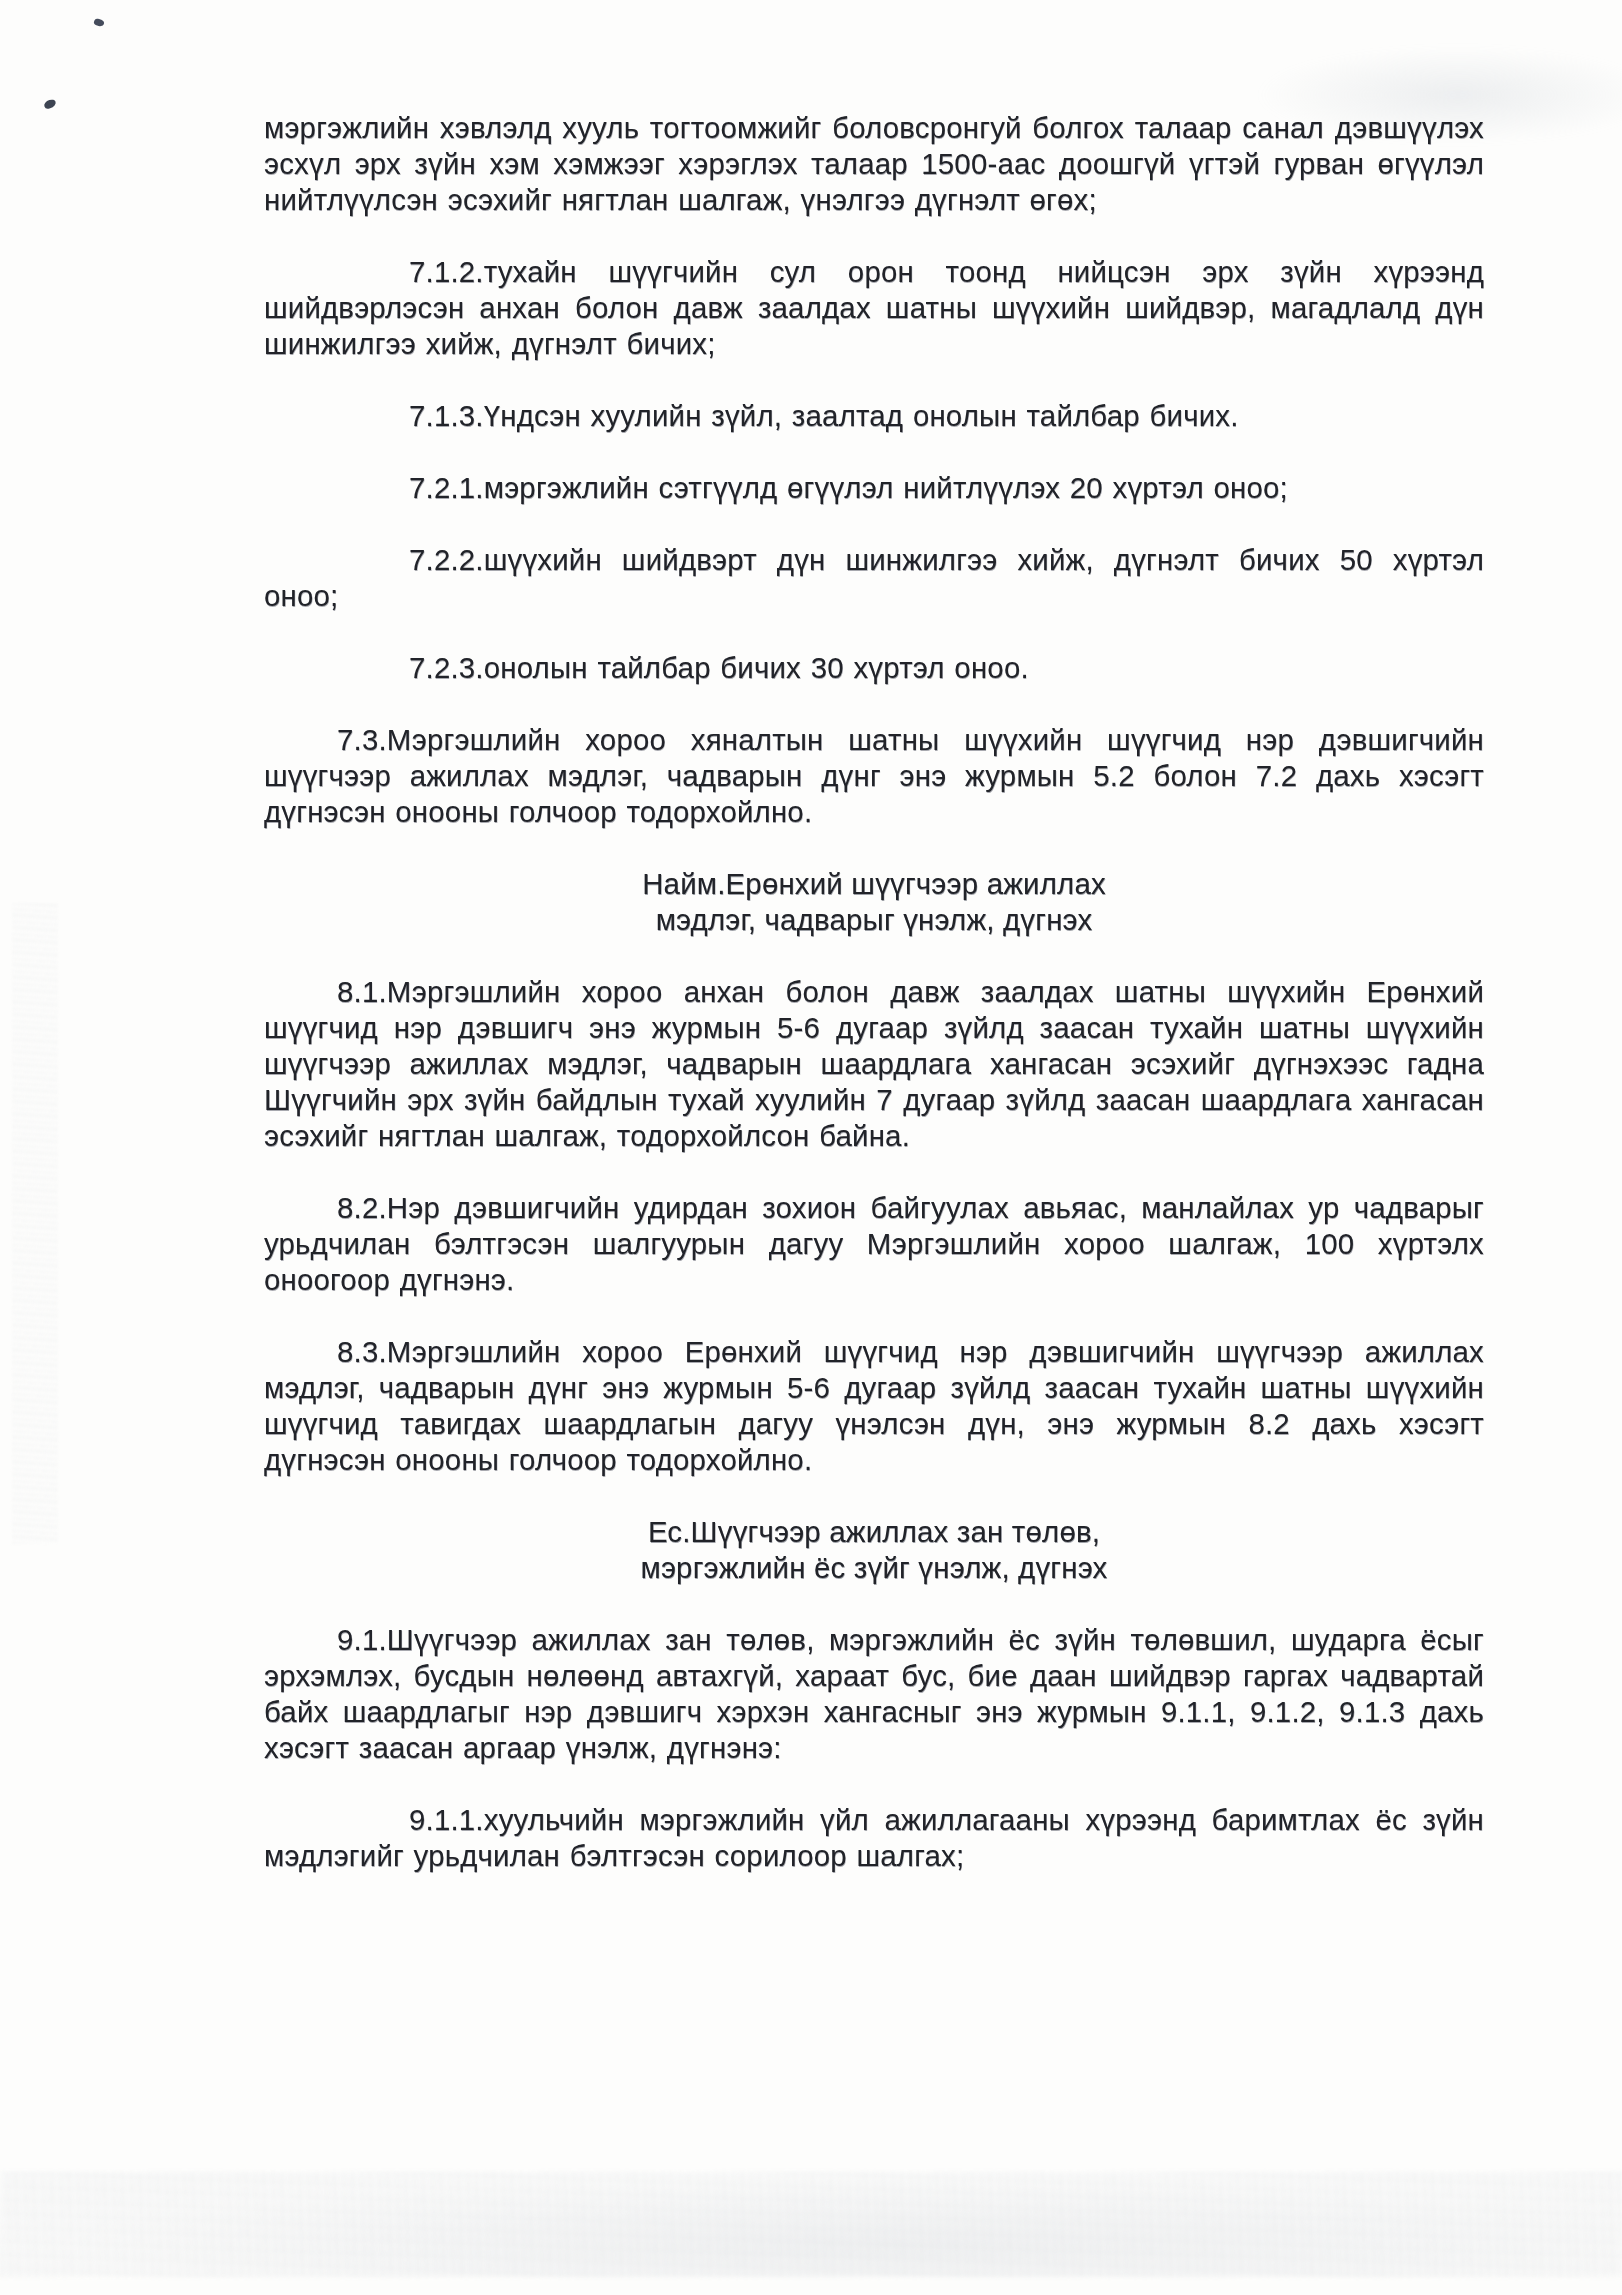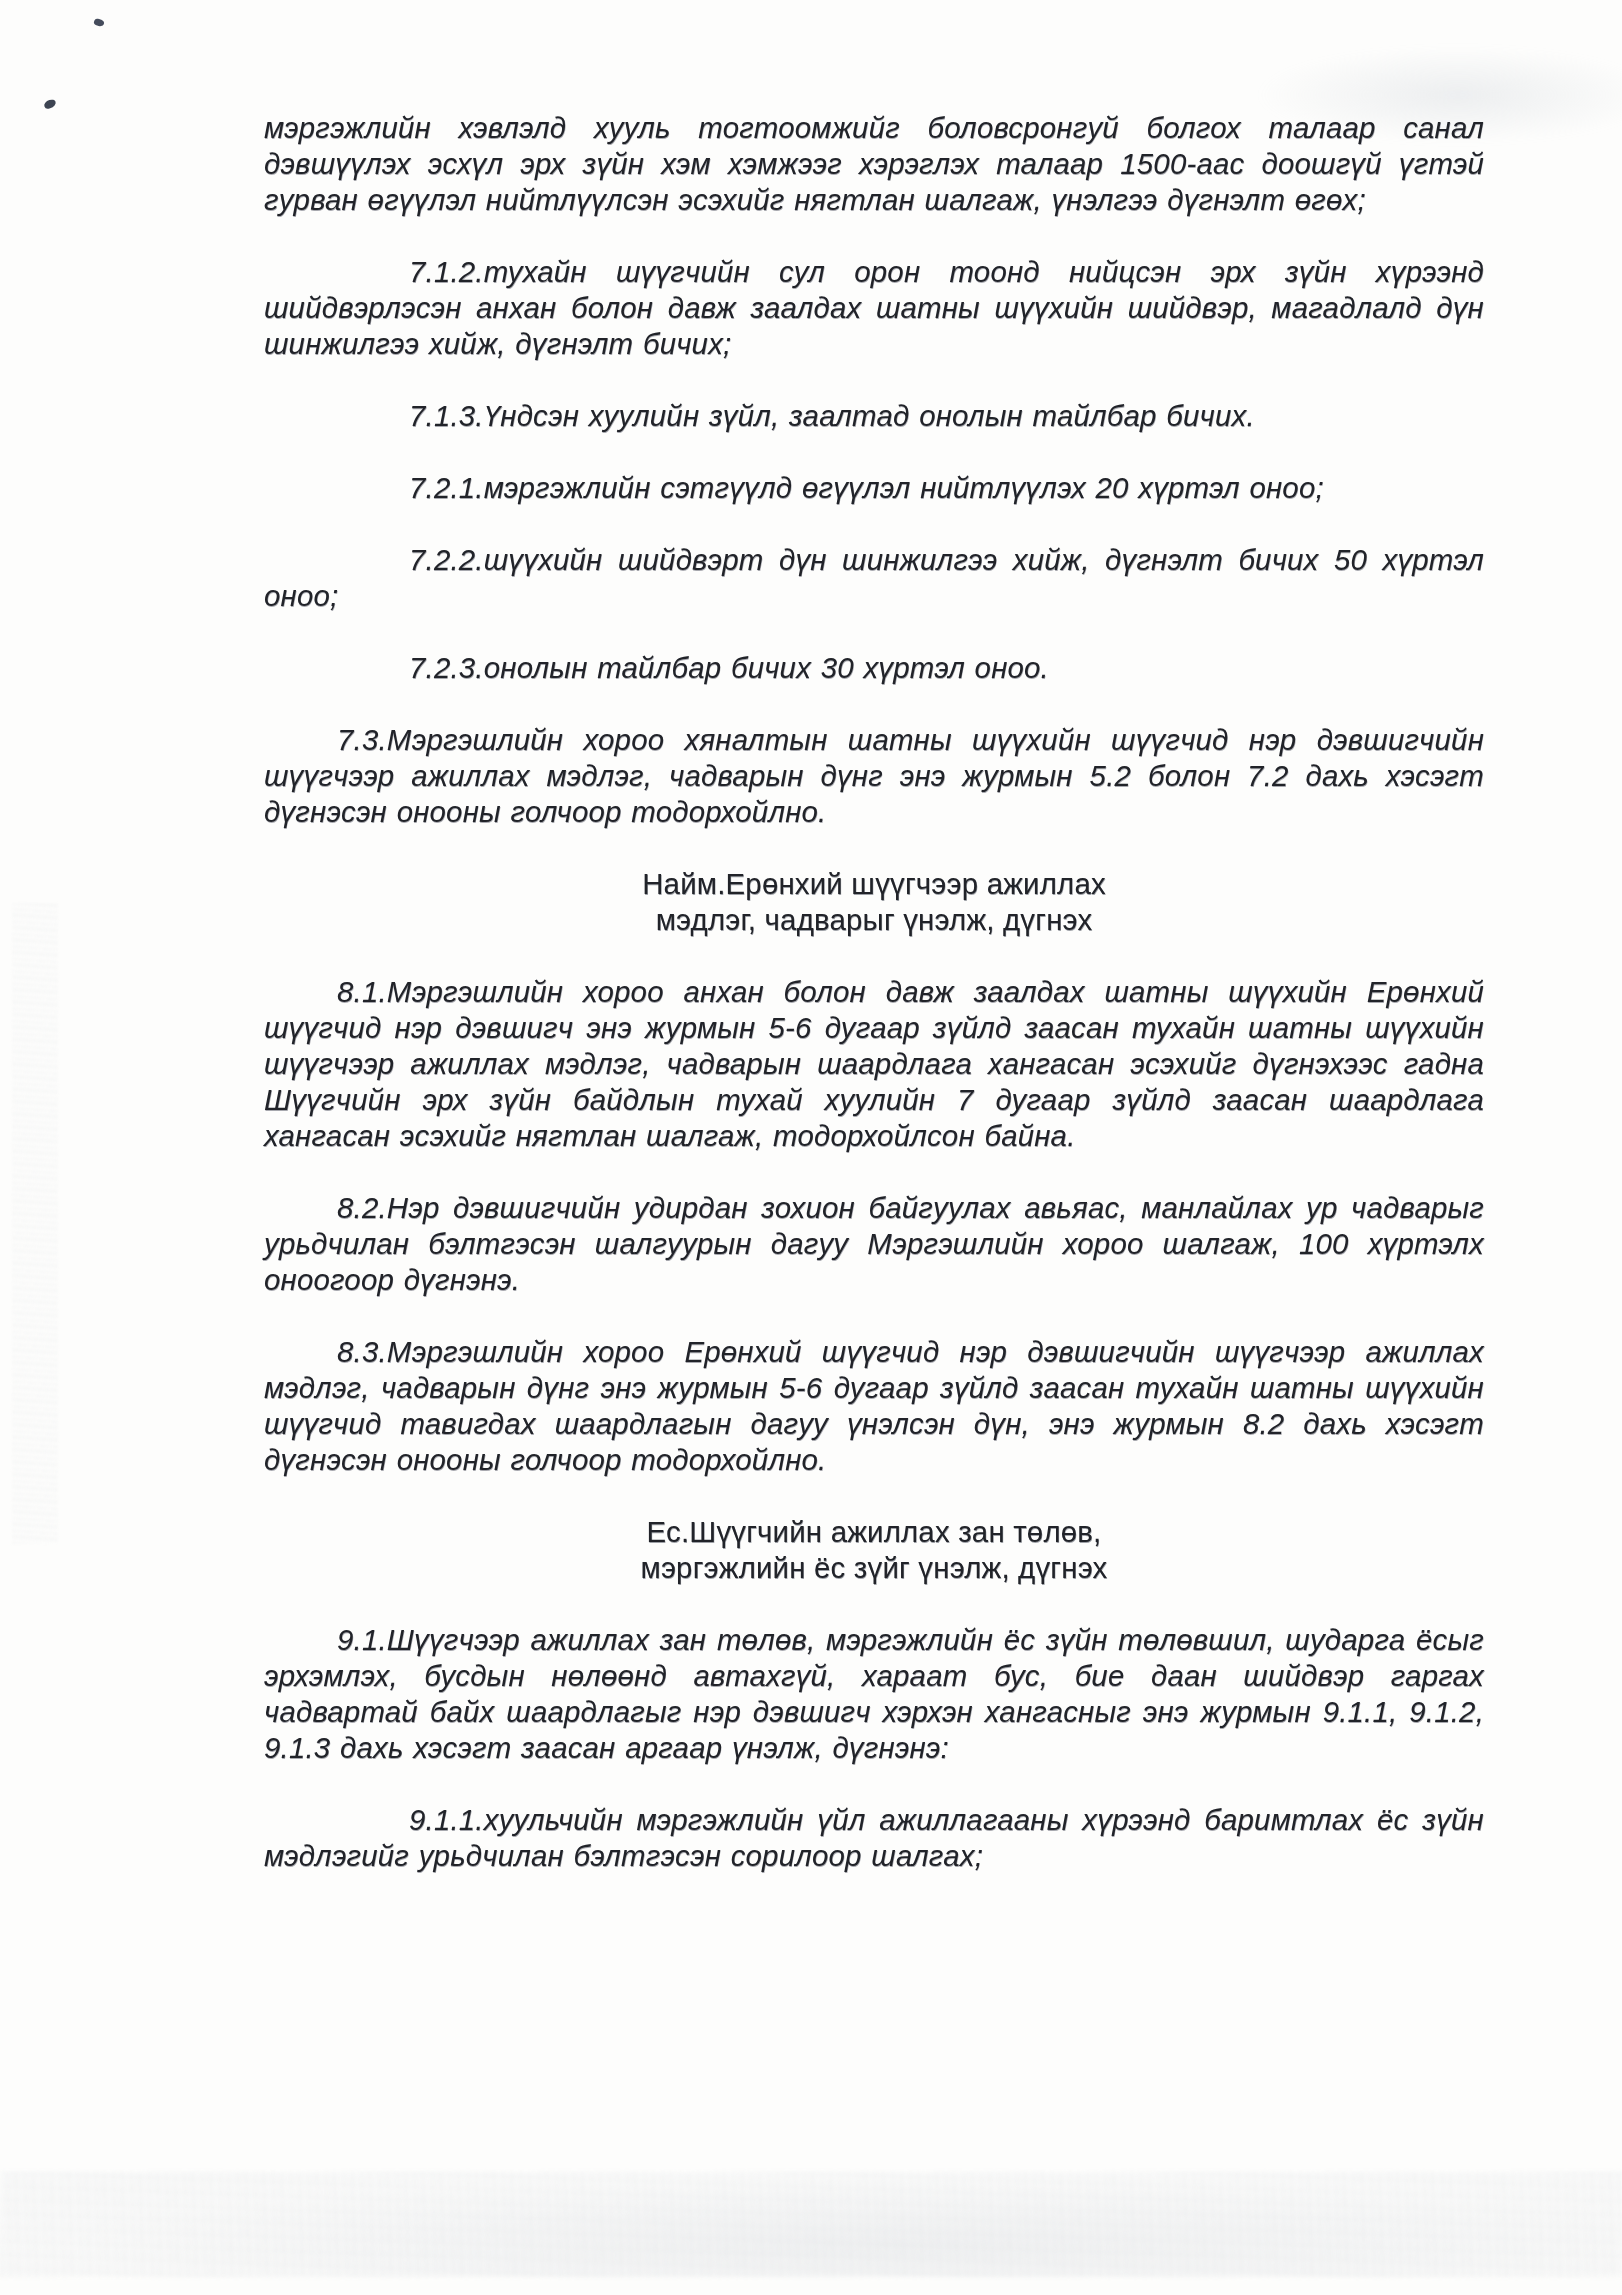--- a/index.html
+++ b/index.html
@@ -25,21 +25,20 @@
     width: 1220px;
   }
   .para {
     margin: 0 0 36px 0;
     font-size: 29.4px;
     line-height: 36px;
     text-align: justify;
     letter-spacing: 0.2px;
     word-spacing: 1.3px;
     text-shadow: 0.4px 0.5px 0.4px rgba(25, 30, 48, 0.38);
-    font-style: italic;
   }
   .indent-main { text-indent: 73px; }
   .indent-sub  { text-indent: 145px; }
   .h-section {
     margin: 0 0 36px 0;
     font-size: 29.4px;
     line-height: 36px;
     font-weight: normal;
     text-align: center;
     letter-spacing: 0.2px;
@@ -112,21 +111,21 @@
       <div>мэдлэг, чадварыг үнэлж, дүгнэх</div>
     </div>
 
     <p class="para indent-main">8.1.Мэргэшлийн хороо анхан болон давж заалдах шатны шүүхийн Ерөнхий шүүгчид нэр дэвшигч энэ журмын 5-6 дугаар зүйлд заасан тухайн шатны шүүхийн шүүгчээр ажиллах мэдлэг, чадварын шаардлага хангасан эсэхийг дүгнэхээс гадна Шүүгчийн эрх зүйн байдлын тухай хуулийн 7 дугаар зүйлд заасан шаардлага хангасан эсэхийг нягтлан шалгаж, тодорхойлсон байна.</p>
 
     <p class="para indent-main">8.2.Нэр дэвшигчийн удирдан зохион байгуулах авьяас, манлайлах ур чадварыг урьдчилан бэлтгэсэн шалгуурын дагуу Мэргэшлийн хороо шалгаж, 100 хүртэлх оноогоор дүгнэнэ.</p>
 
     <p class="para indent-main">8.3.Мэргэшлийн хороо Ерөнхий шүүгчид нэр дэвшигчийн шүүгчээр ажиллах мэдлэг, чадварын дүнг энэ журмын 5-6 дугаар зүйлд заасан тухайн шатны шүүхийн шүүгчид тавигдах шаардлагын дагуу үнэлсэн дүн, энэ журмын 8.2 дахь хэсэгт дүгнэсэн онооны голчоор тодорхойлно.</p>
 
     <div class="h-section">
-      <div>Ес.Шүүгчийн ажиллах зан төлөв,</div>
+      <div>Ес.Шүүгчээр ажиллах зан төлөв,</div>
       <div>мэргэжлийн ёс зүйг үнэлж, дүгнэх</div>
     </div>
 
     <p class="para indent-main">9.1.Шүүгчээр ажиллах зан төлөв, мэргэжлийн ёс зүйн төлөвшил, шударга ёсыг эрхэмлэх, бусдын нөлөөнд автахгүй, хараат бус, бие даан шийдвэр гаргах чадвартай байх шаардлагыг нэр дэвшигч хэрхэн хангасныг энэ журмын 9.1.1, 9.1.2, 9.1.3 дахь хэсэгт заасан аргаар үнэлж, дүгнэнэ:</p>
 
     <p class="para indent-sub">9.1.1.хуульчийн мэргэжлийн үйл ажиллагааны хүрээнд баримтлах ёс зүйн мэдлэгийг урьдчилан бэлтгэсэн сорилоор шалгах;</p>
 
   </div>
 </div>
 

